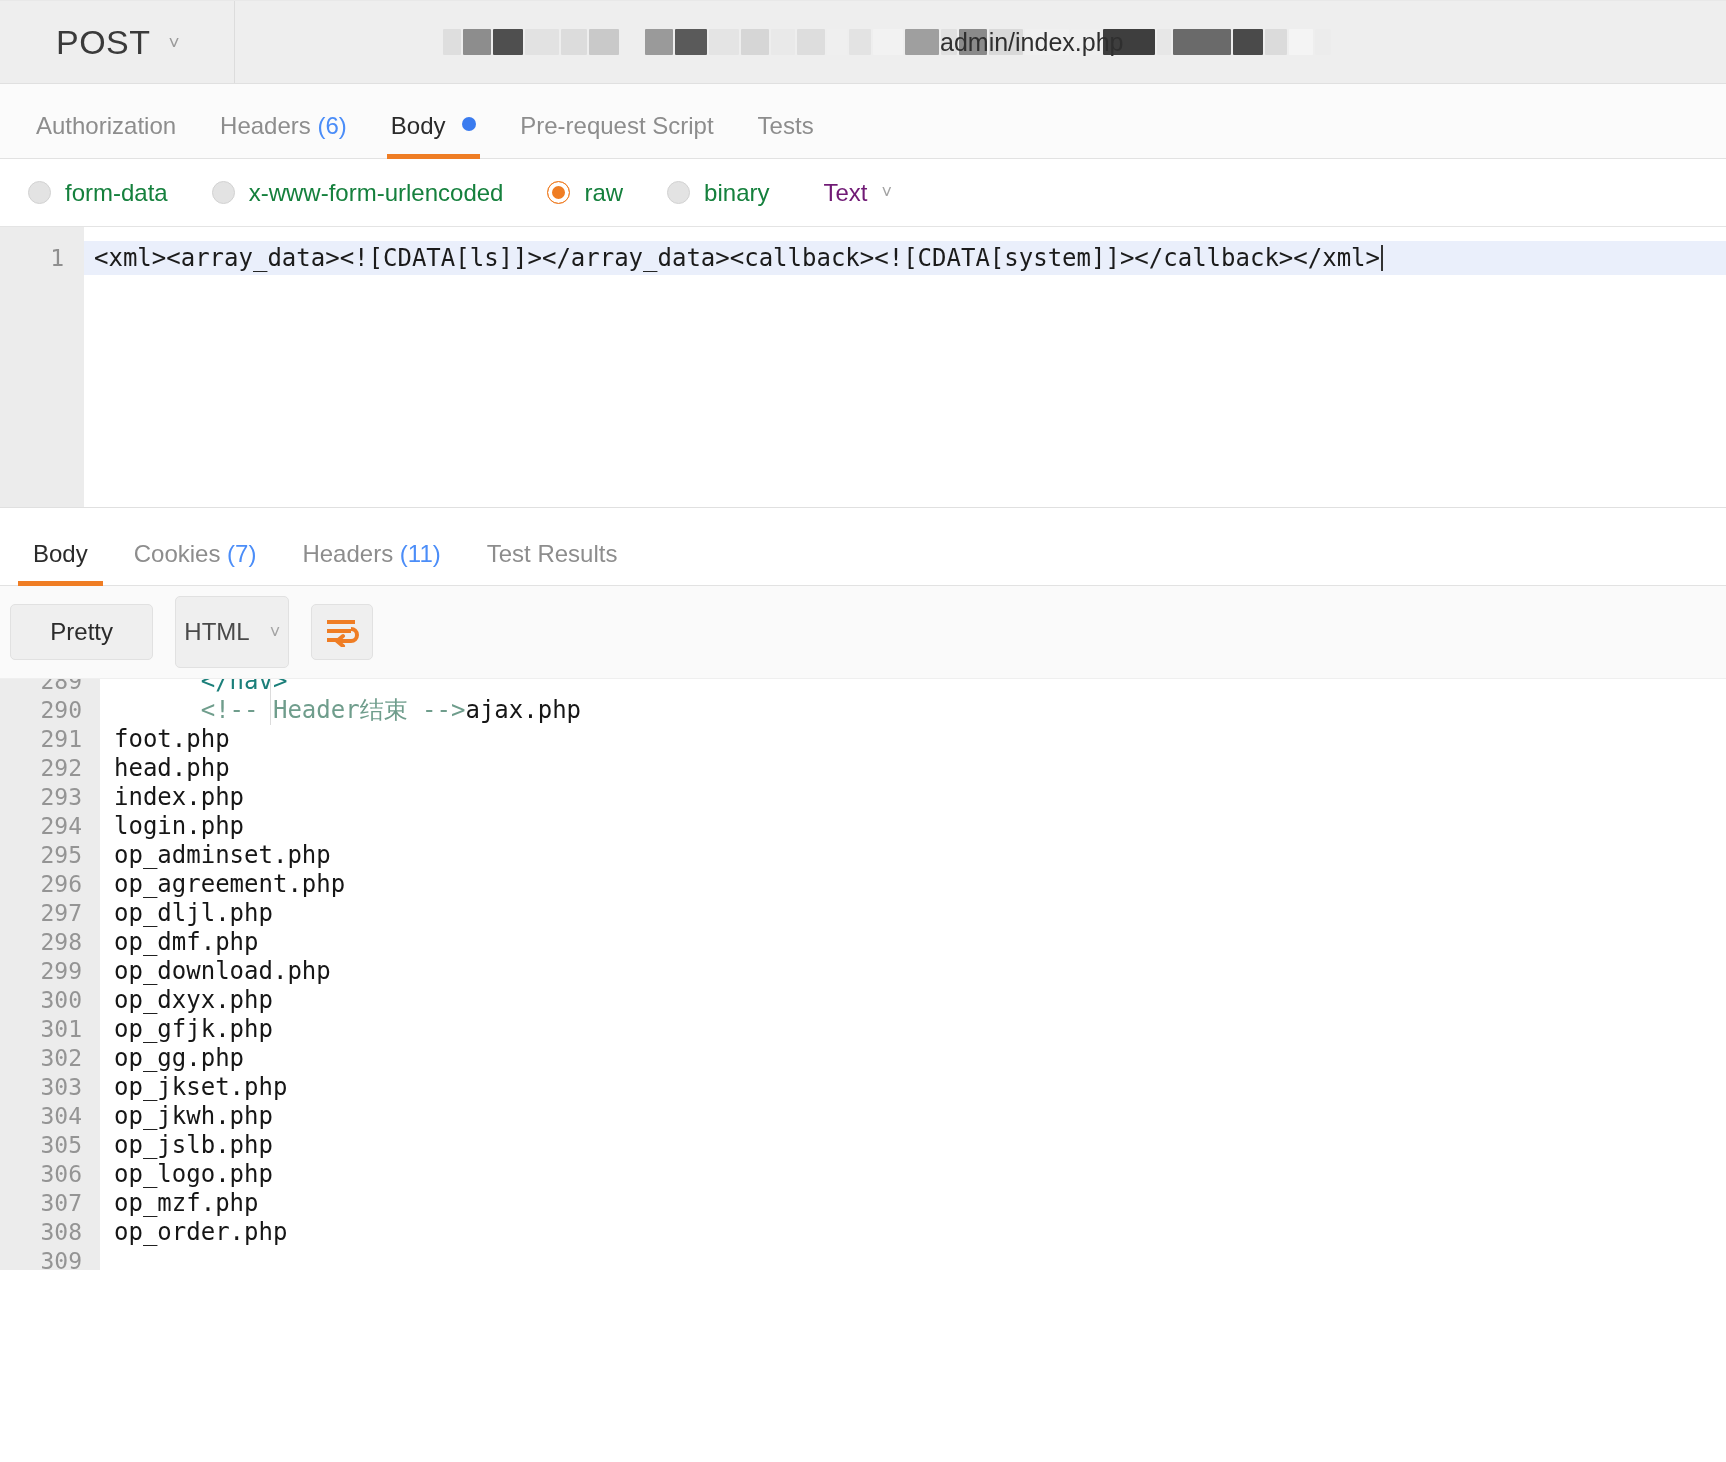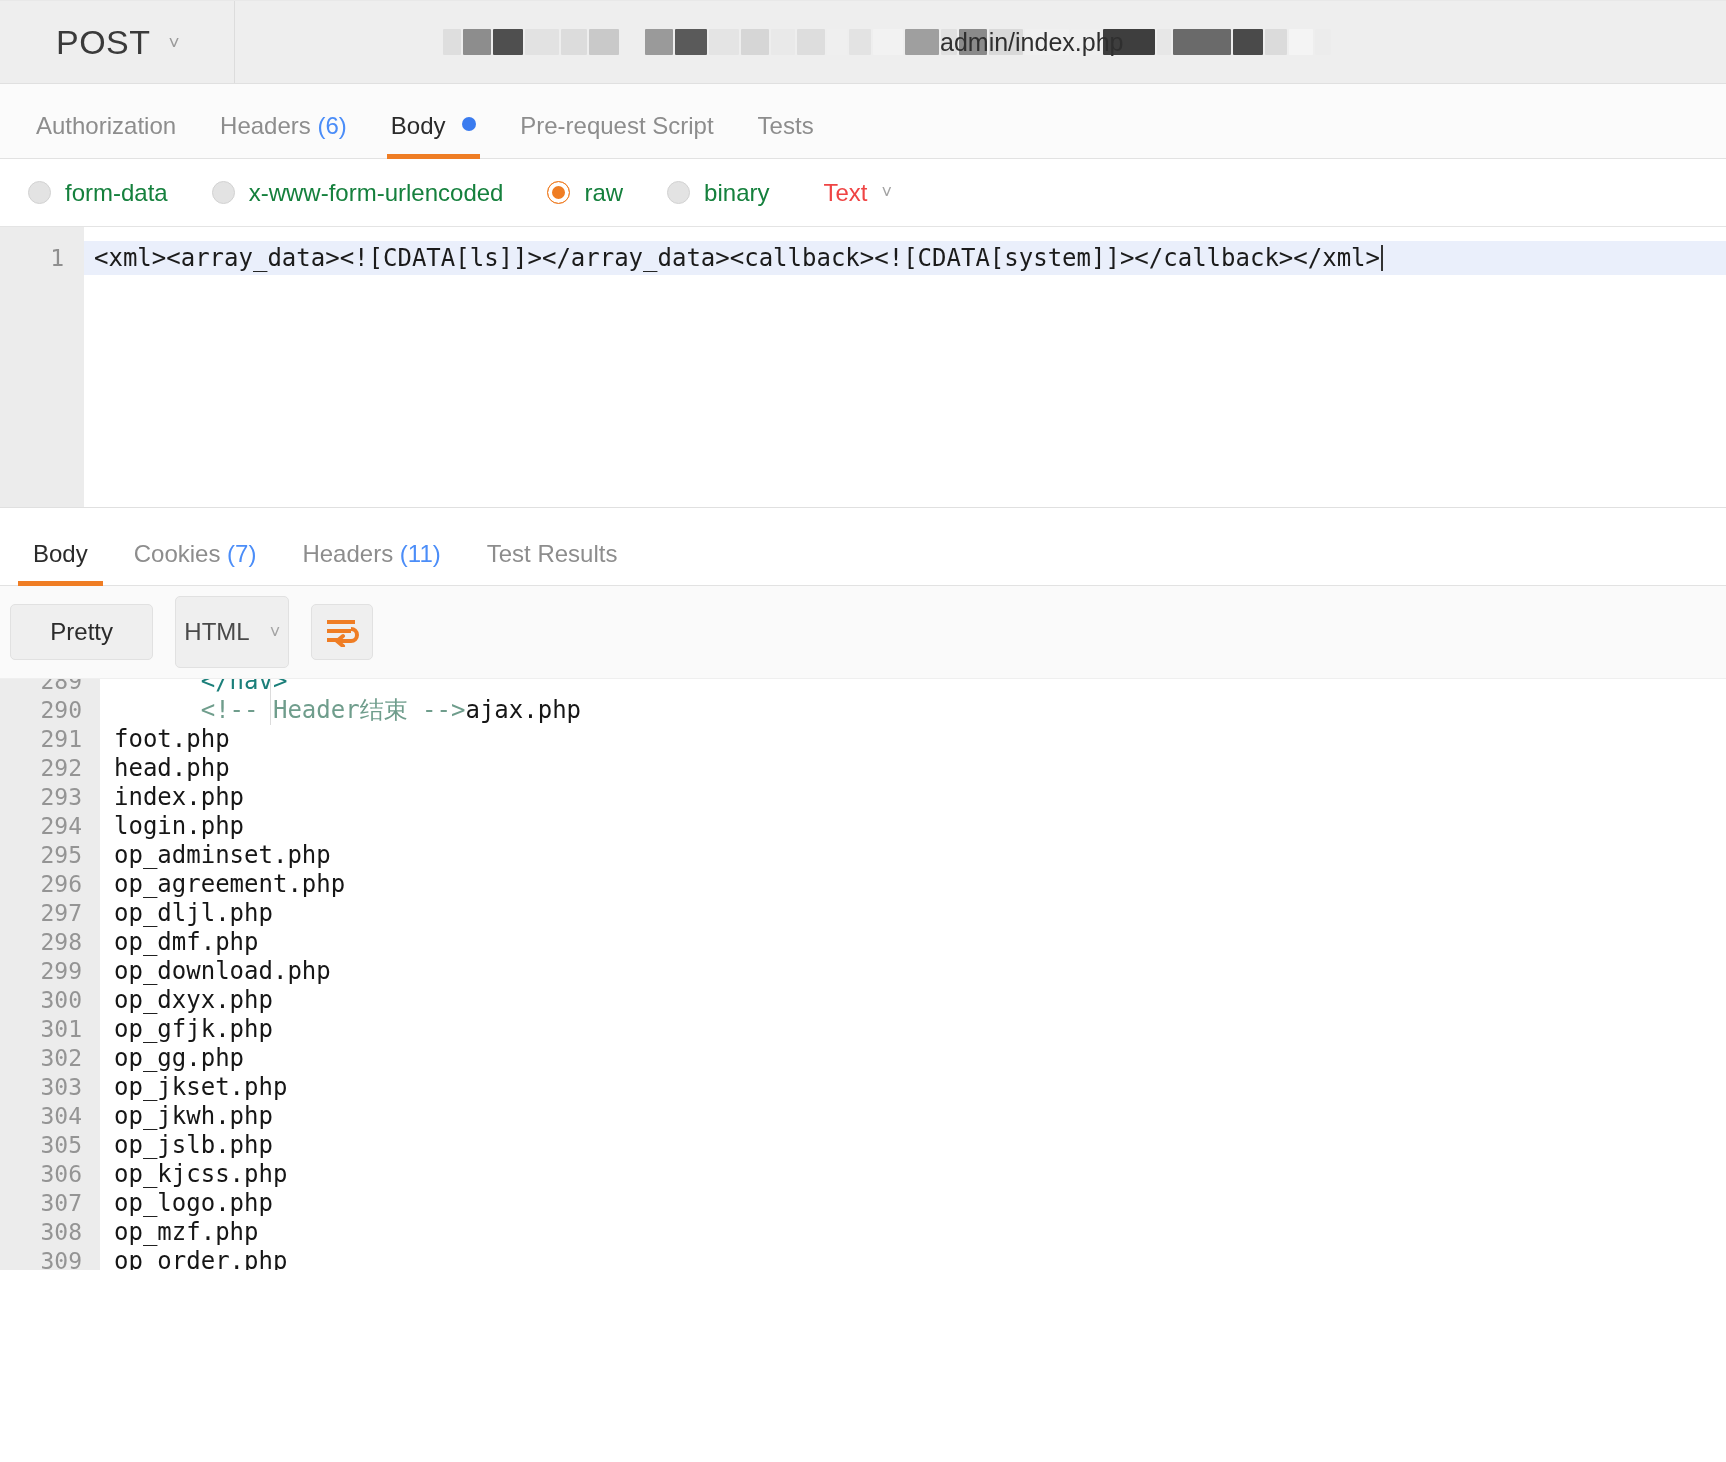--- a/index.html
+++ b/index.html
@@ -144,21 +144,21 @@
     font-size: 24px;
     color: #15803d;
     white-space: nowrap;
   }
   .text-select {
     display: flex;
     align-items: center;
     margin-left: 10px;
     cursor: pointer;
   }
-  .text-select .lbl { font-size: 24px; color: #ef4444; }
+  .text-select .lbl { font-size: 24px; color: #701a75; }
   .text-select .car { margin-left: 14px; color: #a3a3a3; font-size: 18px; }
 
   
   .req-editor {
     height: 282px;
     display: flex;
     border-top: 1px solid #e4e4e4;
     border-bottom: 1px solid #e0e0e0;
     background: #ffffff;
     position: relative;
@@ -502,18 +502,17 @@
       <div class="cl"><span>op_agreement.php</span></div>
       <div class="cl"><span>op_dljl.php</span></div>
       <div class="cl"><span>op_dmf.php</span></div>
       <div class="cl"><span>op_download.php</span></div>
       <div class="cl"><span>op_dxyx.php</span></div>
       <div class="cl"><span>op_gfjk.php</span></div>
       <div class="cl"><span>op_gg.php</span></div>
       <div class="cl"><span>op_jkset.php</span></div>
       <div class="cl"><span>op_jkwh.php</span></div>
       <div class="cl"><span>op_jslb.php</span></div>
-      <div class="cl"><span>op_kjcss.php</span></div>
       <div class="cl"><span>op_logo.php</span></div>
       <div class="cl"><span>op_mzf.php</span></div>
       <div class="cl"><span>op_order.php</span></div>
     </div>
 </div>
 
 </body></html>

